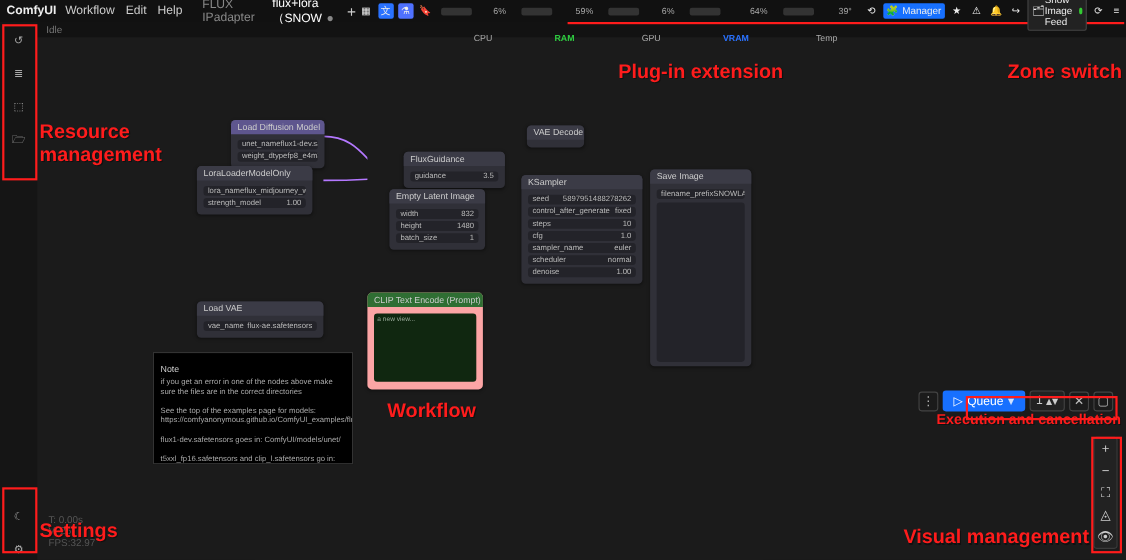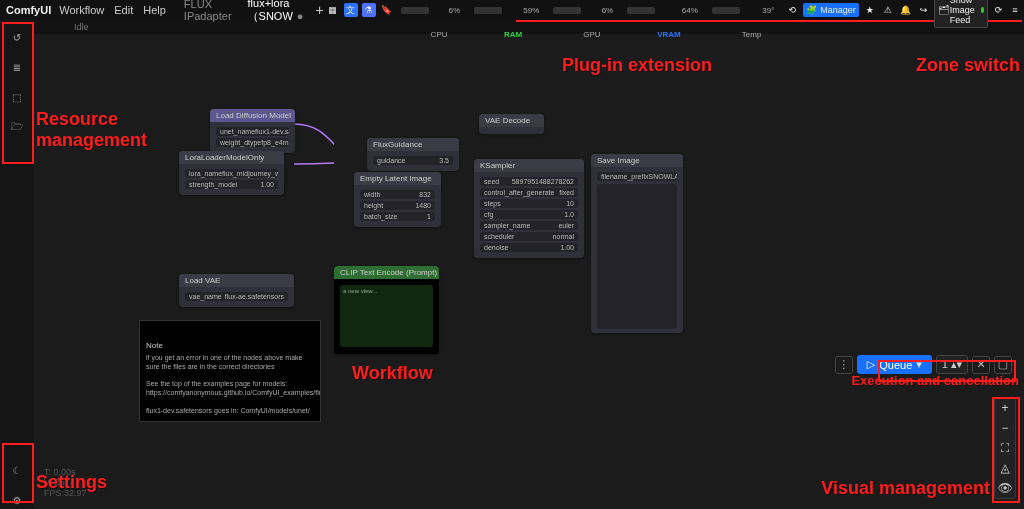--- a/index.html
+++ b/index.html
@@ -14,33 +14,33 @@
 .topbar .spacer { flex:1; }
 .topbar .tool { display:inline-flex; align-items:center; margin:0 2px; color:#eee; font-size:9px; padding:2px 3px;}
 .topbar .gauge { display:inline-flex; align-items:center; }
 .topbar .gauge .bar { width:28px; height:7px; background:#333; border-radius:2px; margin-right:2px; position:relative; overflow:hidden;}
 .topbar .gauge .fill { height:100%; }
 .topbar .gauge .label { font-size:8px; color:#aaa; margin-right:1px;margin-top:48px;}
 .topbar .gauge .pct { font-size:8px; color:#aaa; margin-right:4px;}
 .manager-btn { background:#1770ff; color:#fff; padding:1px 5px; border-radius:2px; display:inline-flex; align-items:center; cursor:pointer;}
 .show-feed { background:#222; border:1px solid #444; padding:1px 5px; border-radius:2px; cursor:pointer;}
 .res-dot { width:6px;height:6px;background:#3c3;border-radius:50%; display:inline-block; margin-left:3px;}
-.statusbar { position:absolute; top:20px; left:0; right:0; height:14px; background:#121212; padding-left:42px; font-size:9px; color:#777; line-height:14px;margin-left:32px;}
+.statusbar { position:absolute; top:20px; left:0; right:0; height:14px; background:#121212; padding-left:42px; font-size:9px; color:#777; line-height:14px;}
 .leftbar { position:absolute; top:20px; left:0; width:34px; bottom:0; background:#151515; display:flex; flex-direction:column; align-items:center; padding-top:8px; gap:12px;}
 .leftbar .icon, .leftbar .spacer2 { width:18px; height:18px; display:flex; align-items:center; justify-content:center; color:#aaa; cursor:pointer;}
 .leftbar .spacer2 { flex:1; cursor:default;}
 .canvas { position:absolute; top:34px; left:34px; right:0; bottom:0; background:#1b1b1b;}
 .node { position:absolute; background:#303038; border-radius:4px; box-shadow:0 1px 3px rgba(0,0,0,.4); }
 .node .title { background:#3b3b46; padding:2px 6px; font-size:8px; border-radius:4px 4px 0 0; white-space:nowrap; overflow:hidden;}
 .node .body { padding:3px 6px 4px; font-size:7px; }
 .node .row { display:flex; justify-content:space-between; background:#232329; border-radius:3px; padding:1px 4px; margin:2px 0; color:#bbb; white-space:nowrap; overflow:hidden;}
 .node.purple .title{background:#5e568e;} .node.green .title{background:#2f6e33;}
-.node.green { background:#000000; }
+.node.green { background:#fca5a5; }
 .node.green .field { background:#102710; height:62px; border-radius:3px; margin:3px 0; padding:3px; font-size:6px; color:#9a9;}
-.note { position:absolute; background:#000; color:#aaa; border:1px solid #333; font-size:7px; padding:20px 6px; line-height:1.25; }
+.note { position:absolute; background:#000; color:#aaa; border:1px solid #333; font-size:7px; padding:10px 6px; line-height:1.25; }
 .note .title { font-size:8px; color:#ccc; margin-bottom:3px;}
 svg.wires { position:absolute; inset:0; pointer-events:none;}
 .annot { position:absolute; color:#ff1c1c; font-weight:900; font-size:18px; font-family:Arial,sans-serif; pointer-events:none; text-shadow:1px 1px 0 rgba(0,0,0,.4);margin-top:29px;}
 .redbox { position:absolute; border:2px solid #ff1c1c; pointer-events:none;}
 .queuebar { position:absolute; right:12px; bottom:135px; display:flex; gap:4px; align-items:center;}
 .queue-btn { background:#1770ff; color:#fff; padding:3px 10px; border-radius:3px; display:flex; align-items:center; gap:4px; font-size:11px; cursor:pointer;}
 .queue-count { background:#222; border:1px solid #444; padding:2px 5px; border-radius:3px; display:flex; gap:3px; font-size:11px;}
 .qbtn { width:18px; height:18px; border:1px solid #444; border-radius:3px; display:flex; align-items:center; justify-content:center; color:#bbb; font-size:11px; cursor:pointer;}
 .viewbar { position:absolute; right:8px; bottom:10px; width:22px; background:#222; border:1px solid #3a3a3a; border-radius:3px; display:flex; flex-direction:column;}
 .viewbar .vb { height:20px; display:flex; align-items:center; justify-content:center; color:#ccc; cursor:pointer; font-size:12px;}
@@ -224,21 +224,21 @@
         <div class="row">
           <span>scheduler</span>
           <span>normal</span>
         </div>
         <div class="row">
           <span>denoise</span>
           <span>1.00</span>
         </div>
       </div>
   </div>
-  <div class="node" style="left:445px;top:80px;width:65px">
+  <div class="node" style="left:445px;top:80px;width:52px">
     <div class="title">VAE Decode</div>
       <div class="body" style="height:6px"></div>
   </div>
   <div class="node" style="left:557px;top:120px;width:92px">
     <div class="title">Save Image</div>
     <div class="body">
         <div class="row">
           <span>filename_prefix</span>
           <span>SNOWLAD</span>
         </div>

